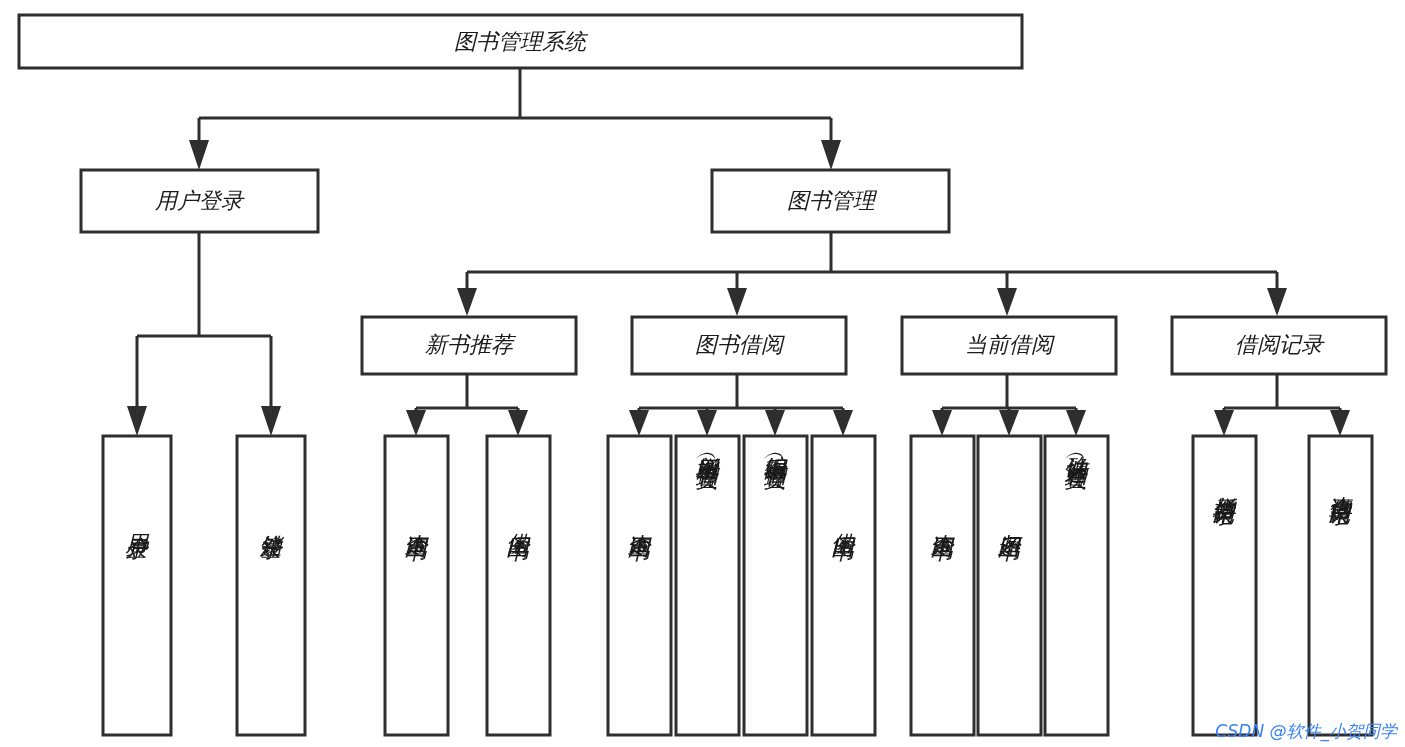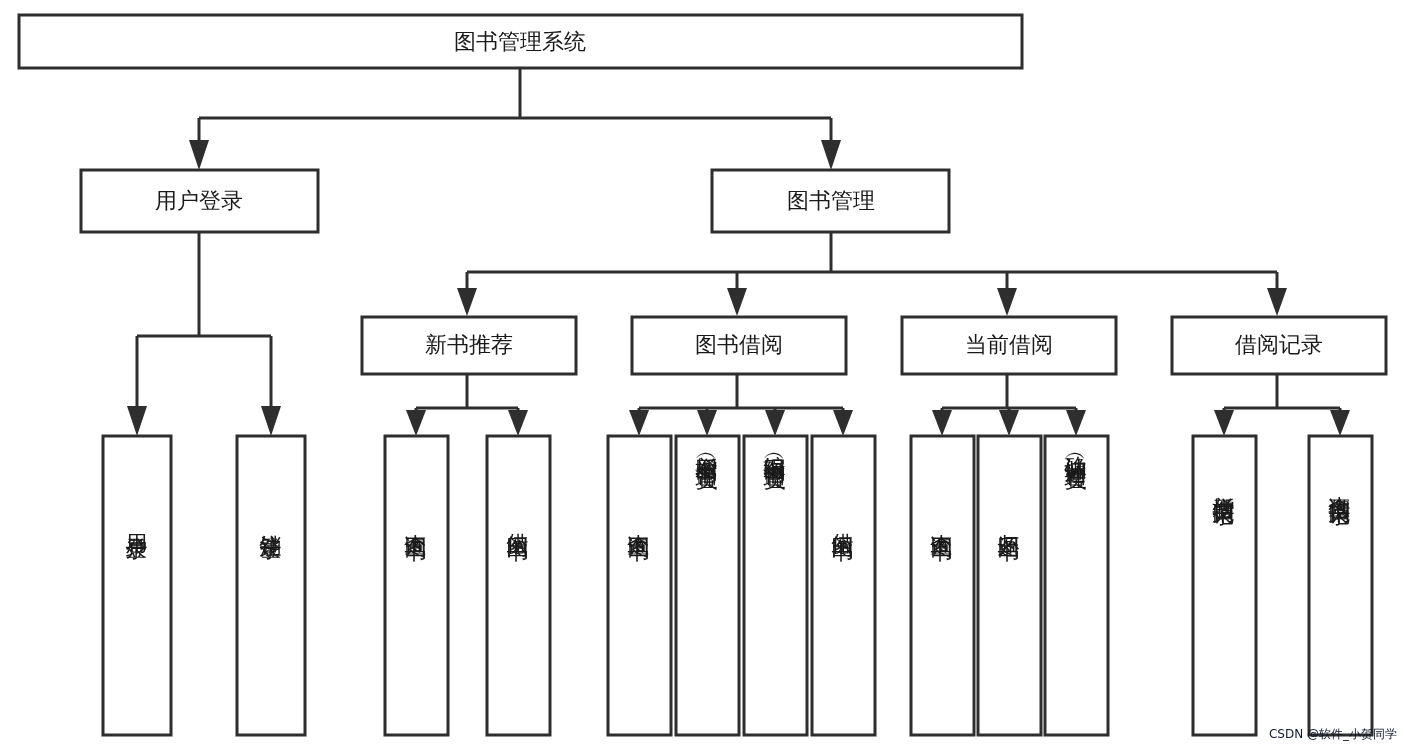--- a/index.html
+++ b/index.html
@@ -11,20 +11,21 @@
     width: 1405px;
     height: 747px;
     font-family: "DejaVu Sans", "Liberation Sans", sans-serif;
     overflow: hidden;
     position: relative;
   }
   #diagram-root {
     position: relative;
     width: 1405px;
     height: 747px;
+    font-style: italic;
   }
   svg#org-chart {
     display: block;
     width: 1405px;
     height: 747px;
   }
   .node-box {
     fill: #ffffff;
     stroke: #2e2e2e;
     stroke-width: 3;
@@ -53,22 +54,22 @@
     writing-mode: vertical-rl;
     text-orientation: upright;
     text-anchor: middle;
     letter-spacing: 2px;
   }
   .watermark {
     position: absolute;
     right: 8px;
     bottom: 4px;
     font-family: "DejaVu Sans", "Liberation Sans", sans-serif;
-    font-size: 12px;
-    color: #0f172a;
+    font-size: 17px;
+    color: #3b82f6;
     white-space: nowrap;
     pointer-events: none;
   }
 </style>
 </head>
 <body>
 
 <div id="diagram-root">
 
   <svg id="org-chart" viewBox="0 0 1405 747" xmlns="http://www.w3.org/2000/svg">

